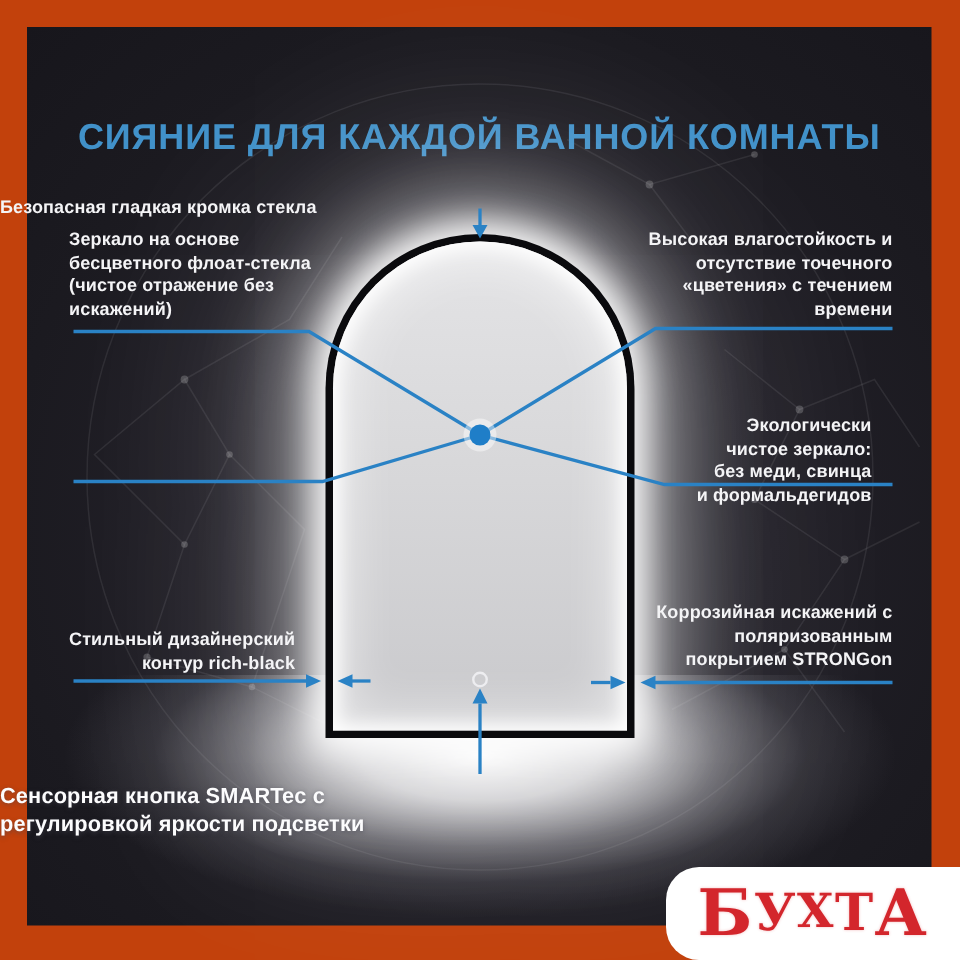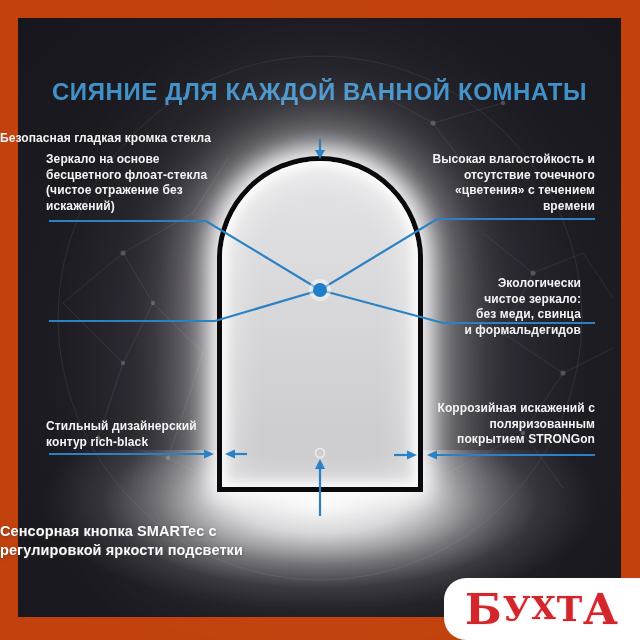--- a/index.html
+++ b/index.html
@@ -47,21 +47,21 @@
     position:absolute;left:0;right:0;top:60px;text-align:center;
     color:#4191c9;font-size:24px;font-weight:bold;letter-spacing:0.6px;white-space:nowrap;
   }
   .callout{
     position:absolute;color:#f4f4f6;font-size:12px;font-weight:bold;
     line-height:15.5px;white-space:pre-line;letter-spacing:0.1px;
   }
   .c-top{left:0;right:0;top:121px;margin-top:10px;}
   .c-left-top{left:46px;top:152px;text-align:left;}
   .c-left-mid{left:46px;top:255px;text-align:left;}
-  .c-left-bot{left:46px;top:419px;text-align:left;}
+  .c-left-bot{left:46px;top:419px;text-align:right;}
   .c-right-top{right:45px;top:152px;text-align:right;}
   .c-right-mid{right:59px;top:255px;text-align:right;margin-top:21px;}
   .c-right-bot{right:45px;top:401px;text-align:right;}
   .c-bottom{
     left:0;right:0;top:522px;font-size:14.5px;line-height:19px;
     color:#fcfcfd;text-shadow:0 1px 3px rgba(70,70,80,0.55);
   }
   
   .logo-badge{
     position:absolute;right:0;bottom:0;width:196px;height:62px;

